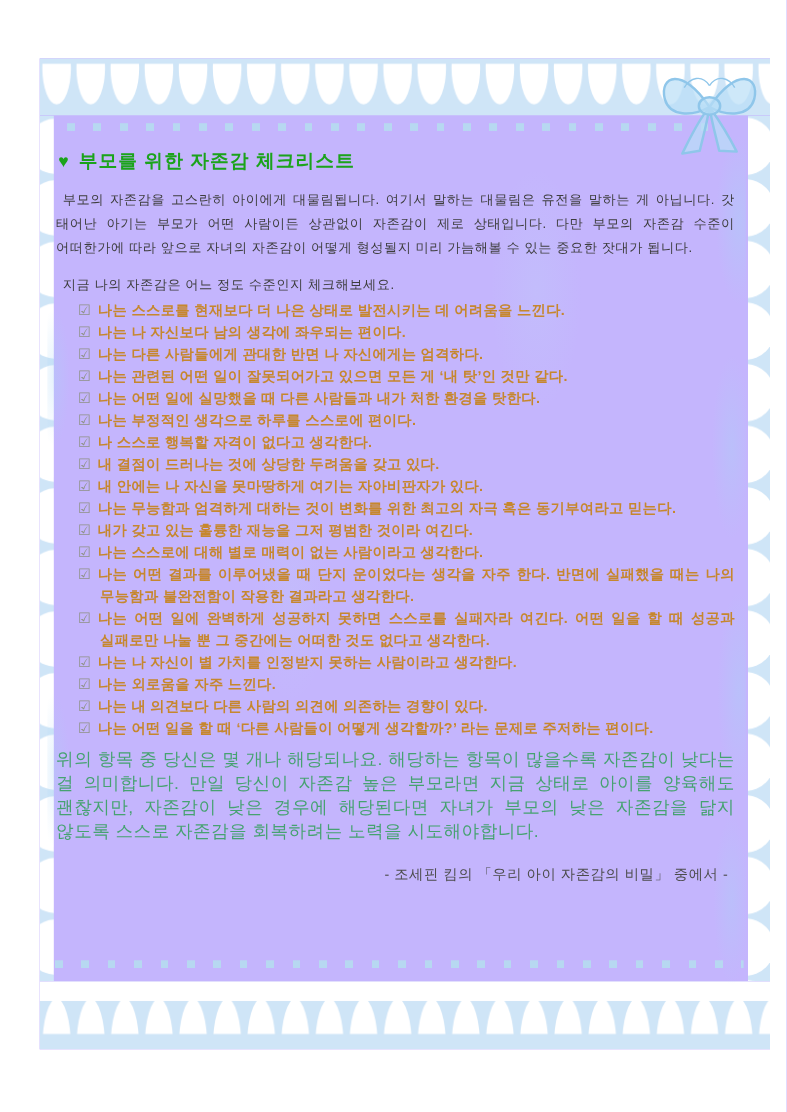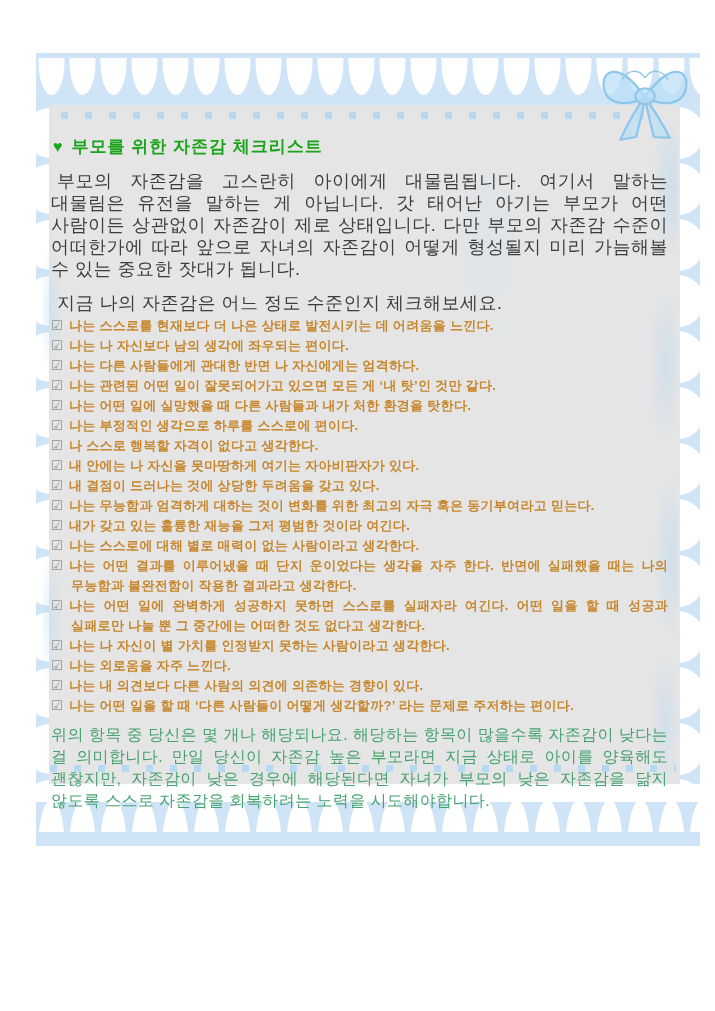--- a/index.html
+++ b/index.html
@@ -2,22 +2,22 @@
 <html><head>
 <meta charset="utf-8">
 <style>
   html,body{margin:0;padding:0;}
   body{
     width:715px;height:1011px;background:#ffffff;position:relative;
     font-family:"Liberation Sans","DejaVu Sans",sans-serif;
     -webkit-font-smoothing:antialiased;
   }
   .doc{
-    position:absolute;left:36px;top:53px;width:664px;height:793px;
-    background:#e5e5e5;overflow:hidden;
+    position:absolute;left:36px;top:53px;width:664px;height:901px;
+    background:#c4b5fd;overflow:hidden;
   }
   
   .lace-top{position:absolute;top:0;left:0;width:100%;height:52px;display:block;}
   .lace-bottom{position:absolute;bottom:0;left:0;width:100%;height:62px;display:block;}
   .side-strip{position:absolute;top:52px;bottom:62px;width:20px;}
   .side-strip.left{left:0;width:13px;}
   .side-strip.right{right:0;}
   .side-strip svg{width:100%;height:100%;display:block;}
   .bow{position:absolute;top:0;right:2px;z-index:5;}
   
@@ -38,30 +38,30 @@
     height:7px;margin:3px 14px 0 10px;
     background:repeating-linear-gradient(90deg,#b7d8f1 0 7px,transparent 7px 24px);
   }
   .dash-row.bottom{position:absolute;left:14px;right:24px;bottom:74px;margin:0;z-index:3;}
   .title{
     margin:16px 0 10px 2px;font-size:17px;font-weight:bold;color:#1ba31b;
     letter-spacing:1px;
   }
   .title .heart{margin-right:8px;font-size:16px;}
   .para{
-    margin:12px 0 4px 0;font-size:18px;line-height:22px;color:#3d3d3d;
+    margin:12px 0 4px 0;font-size:12px;line-height:22px;color:#3d3d3d;
     text-align:justify;letter-spacing:.5px;word-break:keep-all;
   }
   .para.indent{text-indent:6px;}
   .prompt{margin-bottom:2px;}
   .checklist{margin:2px 0 6px 0;}
   .check-item{
     font-size:13px;line-height:20px;font-weight:bold;color:#c6872e;
     text-align:justify;letter-spacing:.3px;
-    padding-left:20px;text-indent:-20px;word-break:keep-all;
+    padding-left:20px;text-indent:-20px;word-break:keep-all;margin-left:20px;
   }
   .check-item .box{
     font-weight:normal;color:#8f9287;margin-right:6px;font-size:13px;
   }
   .closing{
     margin-top:8px;font-size:16px;line-height:22px;color:#46a271;
     text-align:justify;letter-spacing:.4px;word-break:keep-all;
   }
   .attribution{
     margin-top:2px;font-size:13px;line-height:22px;color:#4c4c4c;
@@ -166,28 +166,28 @@
 
         <div class="check-item">
           <span class="box">☑</span><span>나는 부정적인 생각으로 하루를 스스로에 편이다.</span>
         </div>
 
         <div class="check-item">
           <span class="box">☑</span><span>나 스스로 행복할 자격이 없다고 생각한다.</span>
         </div>
 
         <div class="check-item">
+          <span class="box">☑</span><span>내 결점이 드러나는 것에 상당한 두려움을 갖고 있다.</span>
+        </div>
+
+        <div class="check-item">
           <span class="box">☑</span><span>내 안에는 나 자신을 못마땅하게 여기는 자아비판자가 있다.</span>
         </div>
 
         <div class="check-item">
-          <span class="box">☑</span><span>내 결점이 드러나는 것에 상당한 두려움을 갖고 있다.</span>
-        </div>
-
-        <div class="check-item">
           <span class="box">☑</span><span>나는 무능함과 엄격하게 대하는 것이 변화를 위한 최고의 자극 혹은 동기부여라고 믿는다.</span>
         </div>
 
         <div class="check-item">
           <span class="box">☑</span><span>내가 갖고 있는 훌륭한 재능을 그저 평범한 것이라 여긴다.</span>
         </div>
 
         <div class="check-item">
           <span class="box">☑</span><span>나는 스스로에 대해 별로 매력이 없는 사람이라고 생각한다.</span>
         </div>
@@ -212,16 +212,17 @@
         <div class="check-item">
           <span class="box">☑</span><span>나는 내 의견보다 다른 사람의 의견에 의존하는 경향이 있다.</span>
         </div>
 
         <div class="check-item">
           <span class="box">☑</span><span>나는 어떤 일을 할 때 ‘다른 사람들이 어떻게 생각할까?’ 라는 문제로 주저하는 편이다.</span>
         </div>
       </div>
 
     <p class="closing">위의 항목 중 당신은 몇 개나 해당되나요. 해당하는 항목이 많을수록 자존감이 낮다는 걸 의미합니다. 만일 당신이 자존감 높은 부모라면 지금 상태로 아이를 양육해도 괜찮지만, 자존감이 낮은 경우에 해당된다면 자녀가 부모의 낮은 자존감을 닮지 않도록 스스로 자존감을 회복하려는 노력을 시도해야합니다.</p>
+    <p class="attribution">- 조세핀 킴의 「우리 아이 자존감의 비밀」 중에서 -</p>
   </div>
 
   <div class="dash-row bottom"></div>
 </div>
 
 </body></html>

